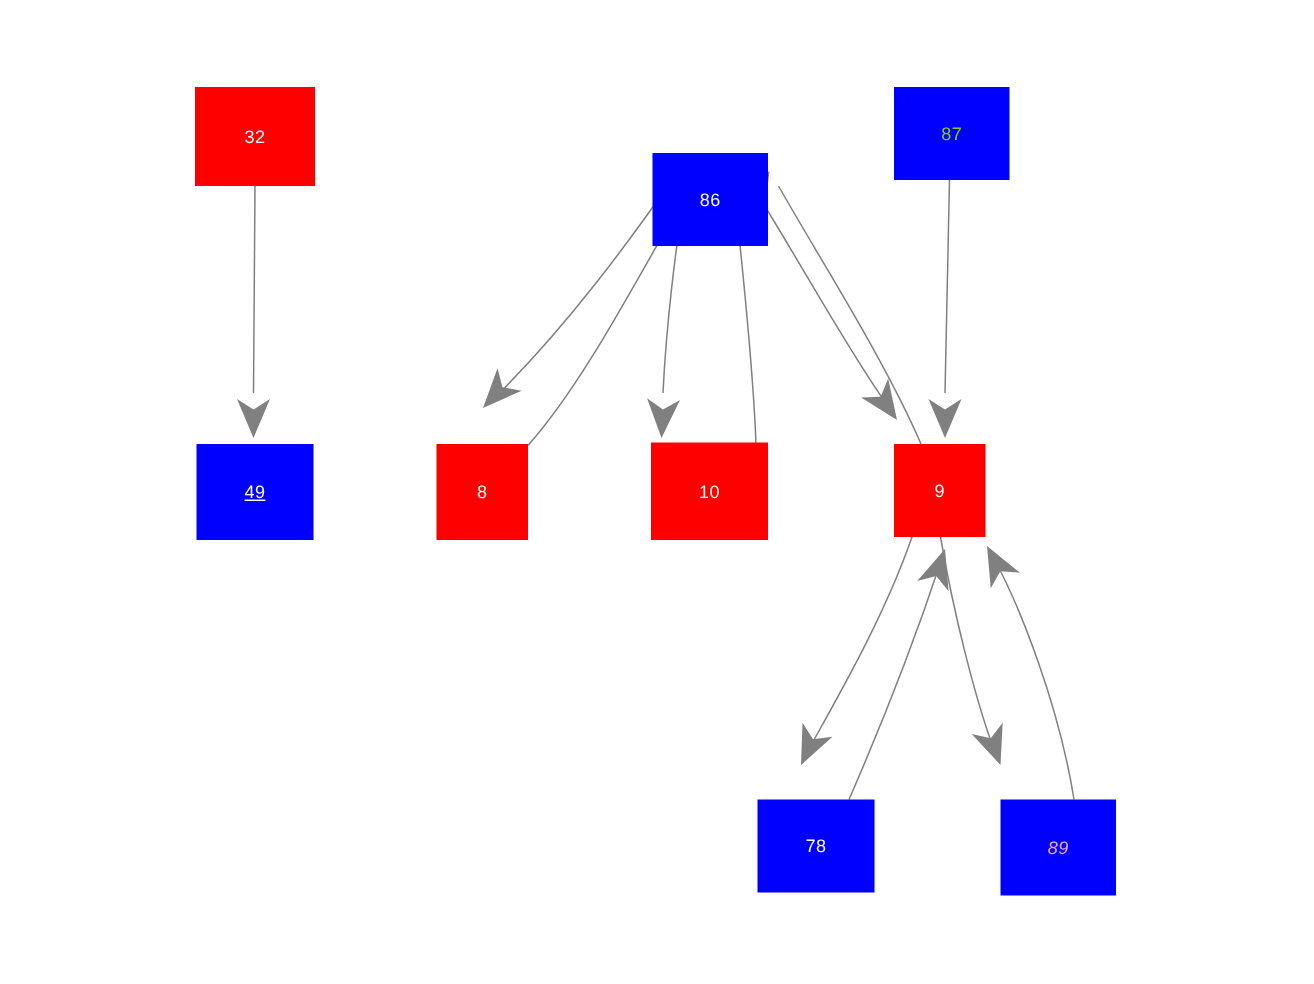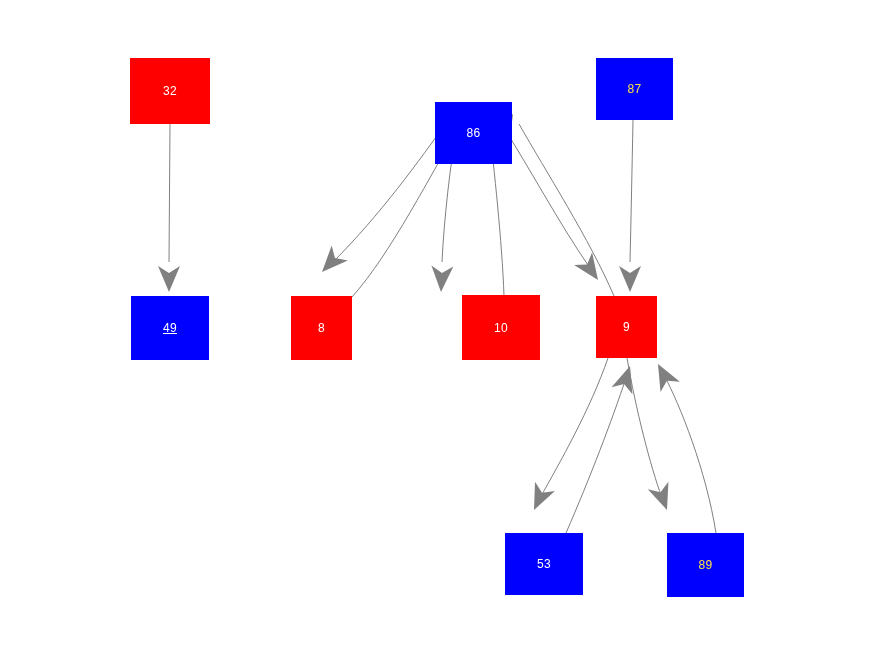--- a/index.html
+++ b/index.html
@@ -112,31 +112,31 @@
       <div class="node" style="left: 130px; top: 58px; width: 80px; height: 66px; background: rgb(255, 0, 0);">
         <span class="node-label" style="color: rgb(255, 255, 255);">32</span>
       </div>
       <div class="node" style="left: 131px; top: 296px; width: 78px; height: 64px; background: rgb(0, 0, 255);">
         <span class="node-label" style="color: rgb(255, 255, 255); text-decoration: underline;">49</span>
       </div>
       <div class="node" style="left: 435px; top: 58px; width: 77px; height: 62px; background: rgb(0, 0, 255); margin-top: 44px;">
         <span class="node-label" style="color: rgb(255, 255, 255);">86</span>
       </div>
       <div class="node" style="left: 596px; top: 58px; width: 77px; height: 62px; background: rgb(0, 0, 255);">
-        <span class="node-label" style="color: #fde047;">87</span>
+        <span class="node-label" style="color: #84cc16;">87</span>
       </div>
       <div class="node" style="left: 291px; top: 296px; width: 61px; height: 64px; background: rgb(255, 0, 0);">
         <span class="node-label" style="color: rgb(255, 255, 255);">8</span>
       </div>
-      <div class="node" style="left: 434px; top: 295px; width: 78px; height: 65px; background: rgb(255, 0, 0); margin-left: 28px;">
+      <div class="node" style="left: 434px; top: 295px; width: 78px; height: 65px; background: rgb(255, 0, 0);">
         <span class="node-label" style="color: rgb(255, 255, 255);">10</span>
       </div>
       <div class="node" style="left: 596px; top: 296px; width: 61px; height: 62px; background: rgb(255, 0, 0);">
         <span class="node-label" style="color: rgb(255, 255, 255);">9</span>
       </div>
       <div class="node" style="left: 505px; top: 533px; width: 78px; height: 62px; background: rgb(0, 0, 255);">
-        <span class="node-label" style="color: rgb(255, 255, 255);">53</span>
+        <span class="node-label" style="color: rgb(255, 255, 255);">78</span>
       </div>
       <div class="node" style="left: 667px; top: 533px; width: 77px; height: 64px; background: rgb(0, 0, 255);">
-        <span class="node-label" style="color: #fde047;">89</span>
+        <span class="node-label" style="color: #f0abfc; font-style: italic;">89</span>
       </div>
     </div>
 </div>
 
 </body></html>

